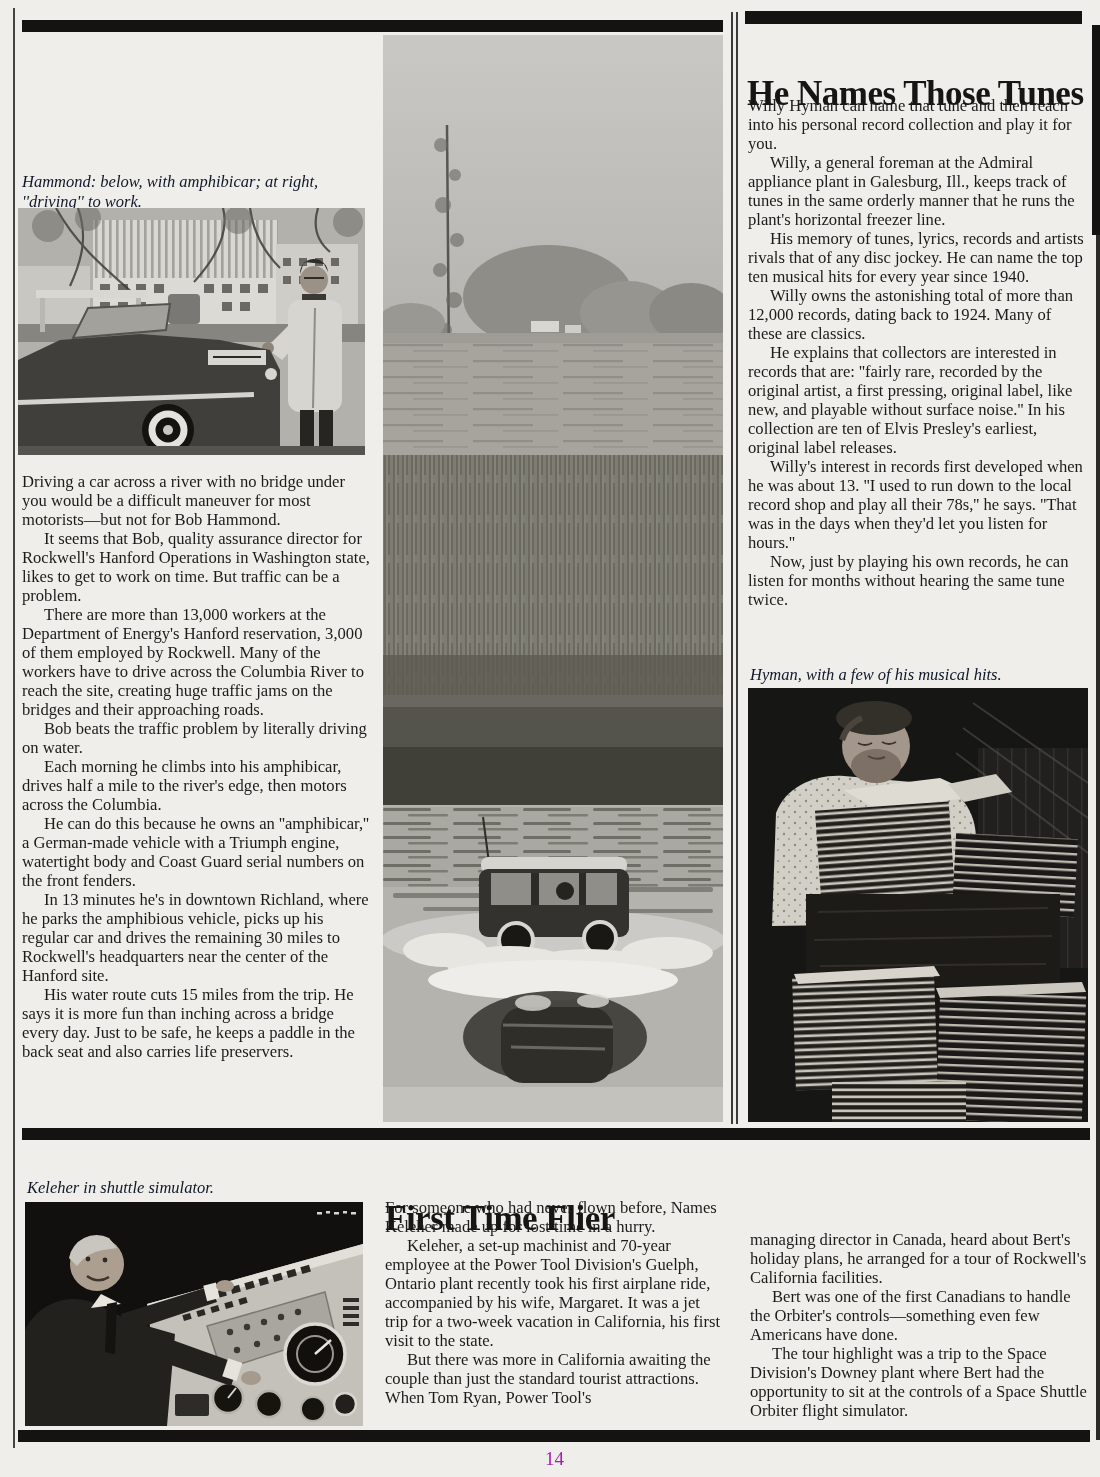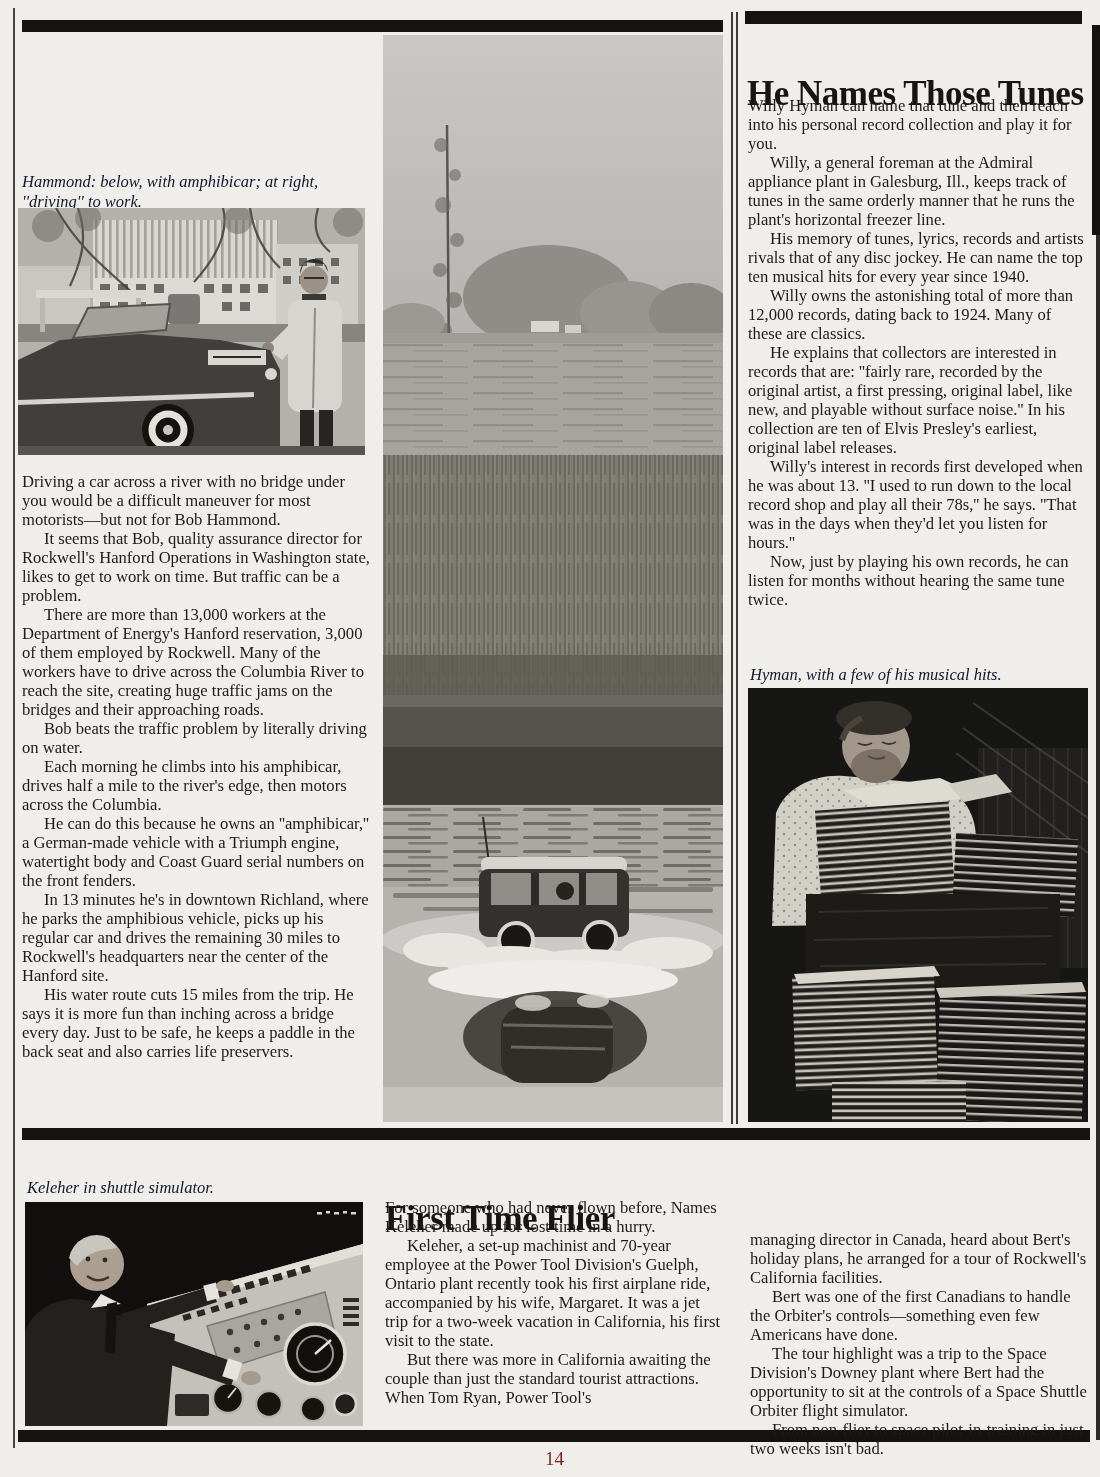--- a/index.html
+++ b/index.html
@@ -8,21 +8,21 @@
   .abs{position:absolute;}
   .bar{position:absolute;background:#141311;}
   .vrule{position:absolute;background:#454441;width:2px;}
   .headline{font-weight:bold;letter-spacing:-0.5px;line-height:37px;font-size:35px;color:#161513;margin-top:48px;}
   .bodycol{font-size:16.6px;line-height:19px;text-align:left;}
   .bodycol p{margin:0;}
   .bodycol p.indent{text-indent:22px;}
   .caption{font-style:italic;font-size:16.5px;line-height:19.5px;color:#0f172a;}
   .photo{position:absolute;overflow:hidden;background:#9a9893;}
   .photo svg{display:block;}
-  .pagenum{font-size:19px;color:#7f1d1d;}
+  .pagenum{font-size:19px;color:#a21caf;}
 </style>
 </head>
 <body>
 
 <div class="page">
 
   <div class="vrule" style="left:13px;top:8px;height:1440px;"></div>
   <div class="bar" style="left:22px;top:20px;width:701px;height:12px;"></div>
   <div class="bar" style="left:745px;top:11px;width:337px;height:13px;"></div>
   <div class="vrule" style="left:731px;top:12px;height:1112px;background:#3c3b38;width:1.6px;"></div>
@@ -383,18 +383,17 @@
   <div class="abs bodycol" style="left:385px;top:1198px;width:340px;">
     <p>For someone who had never flown before, Names Keleher made up for lost time in a hurry.</p>
     <p class="indent">Keleher, a set-up machinist and 70-year employee at the Power Tool Division's Guelph, Ontario plant recently took his first airplane ride, accompanied by his wife, Margaret. It was a jet trip for a two-week vacation in California, his first visit to the state.</p>
     <p class="indent">But there was more in California awaiting the couple than just the standard tourist attractions. When Tom Ryan, Power Tool's</p>
   </div>
 
   <div class="abs bodycol" style="left:750px;top:1198px;width:338px;margin-top:32px;">
     <p>managing director in Canada, heard about Bert's holiday plans, he arranged for a tour of Rockwell's California facilities.</p>
     <p class="indent">Bert was one of the first Canadians to handle the Orbiter's controls—something even few Americans have done.</p>
     <p class="indent">The tour highlight was a trip to the Space Division's Downey plant where Bert had the opportunity to sit at the controls of a Space Shuttle Orbiter flight simulator.</p>
-    <p class="indent">From non-flier to space pilot-in-training in just two weeks isn't bad.</p>
   </div>
 
   <div class="abs pagenum" style="left:545px;top:1448px;">14</div>
 
 </div>
 
 </body></html>

